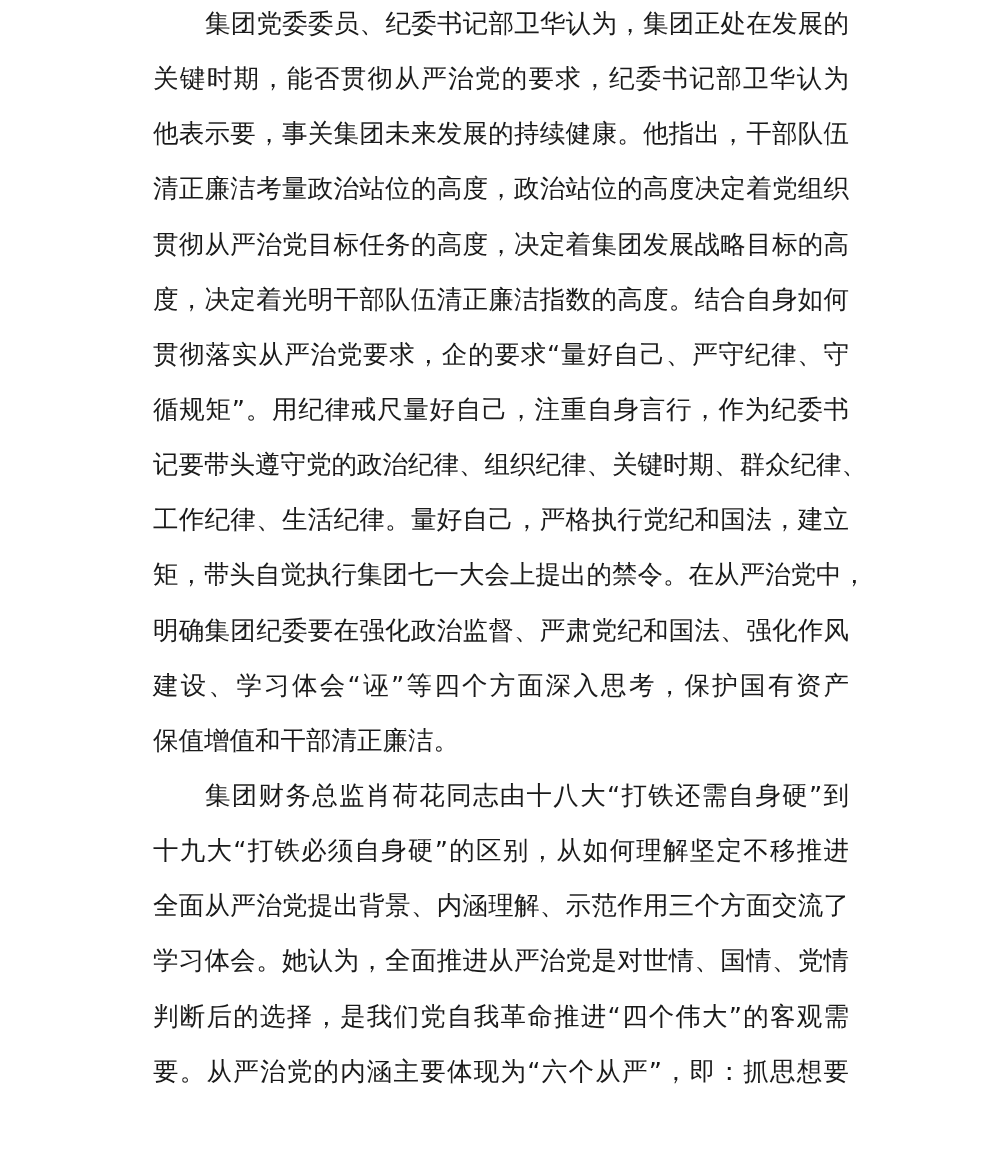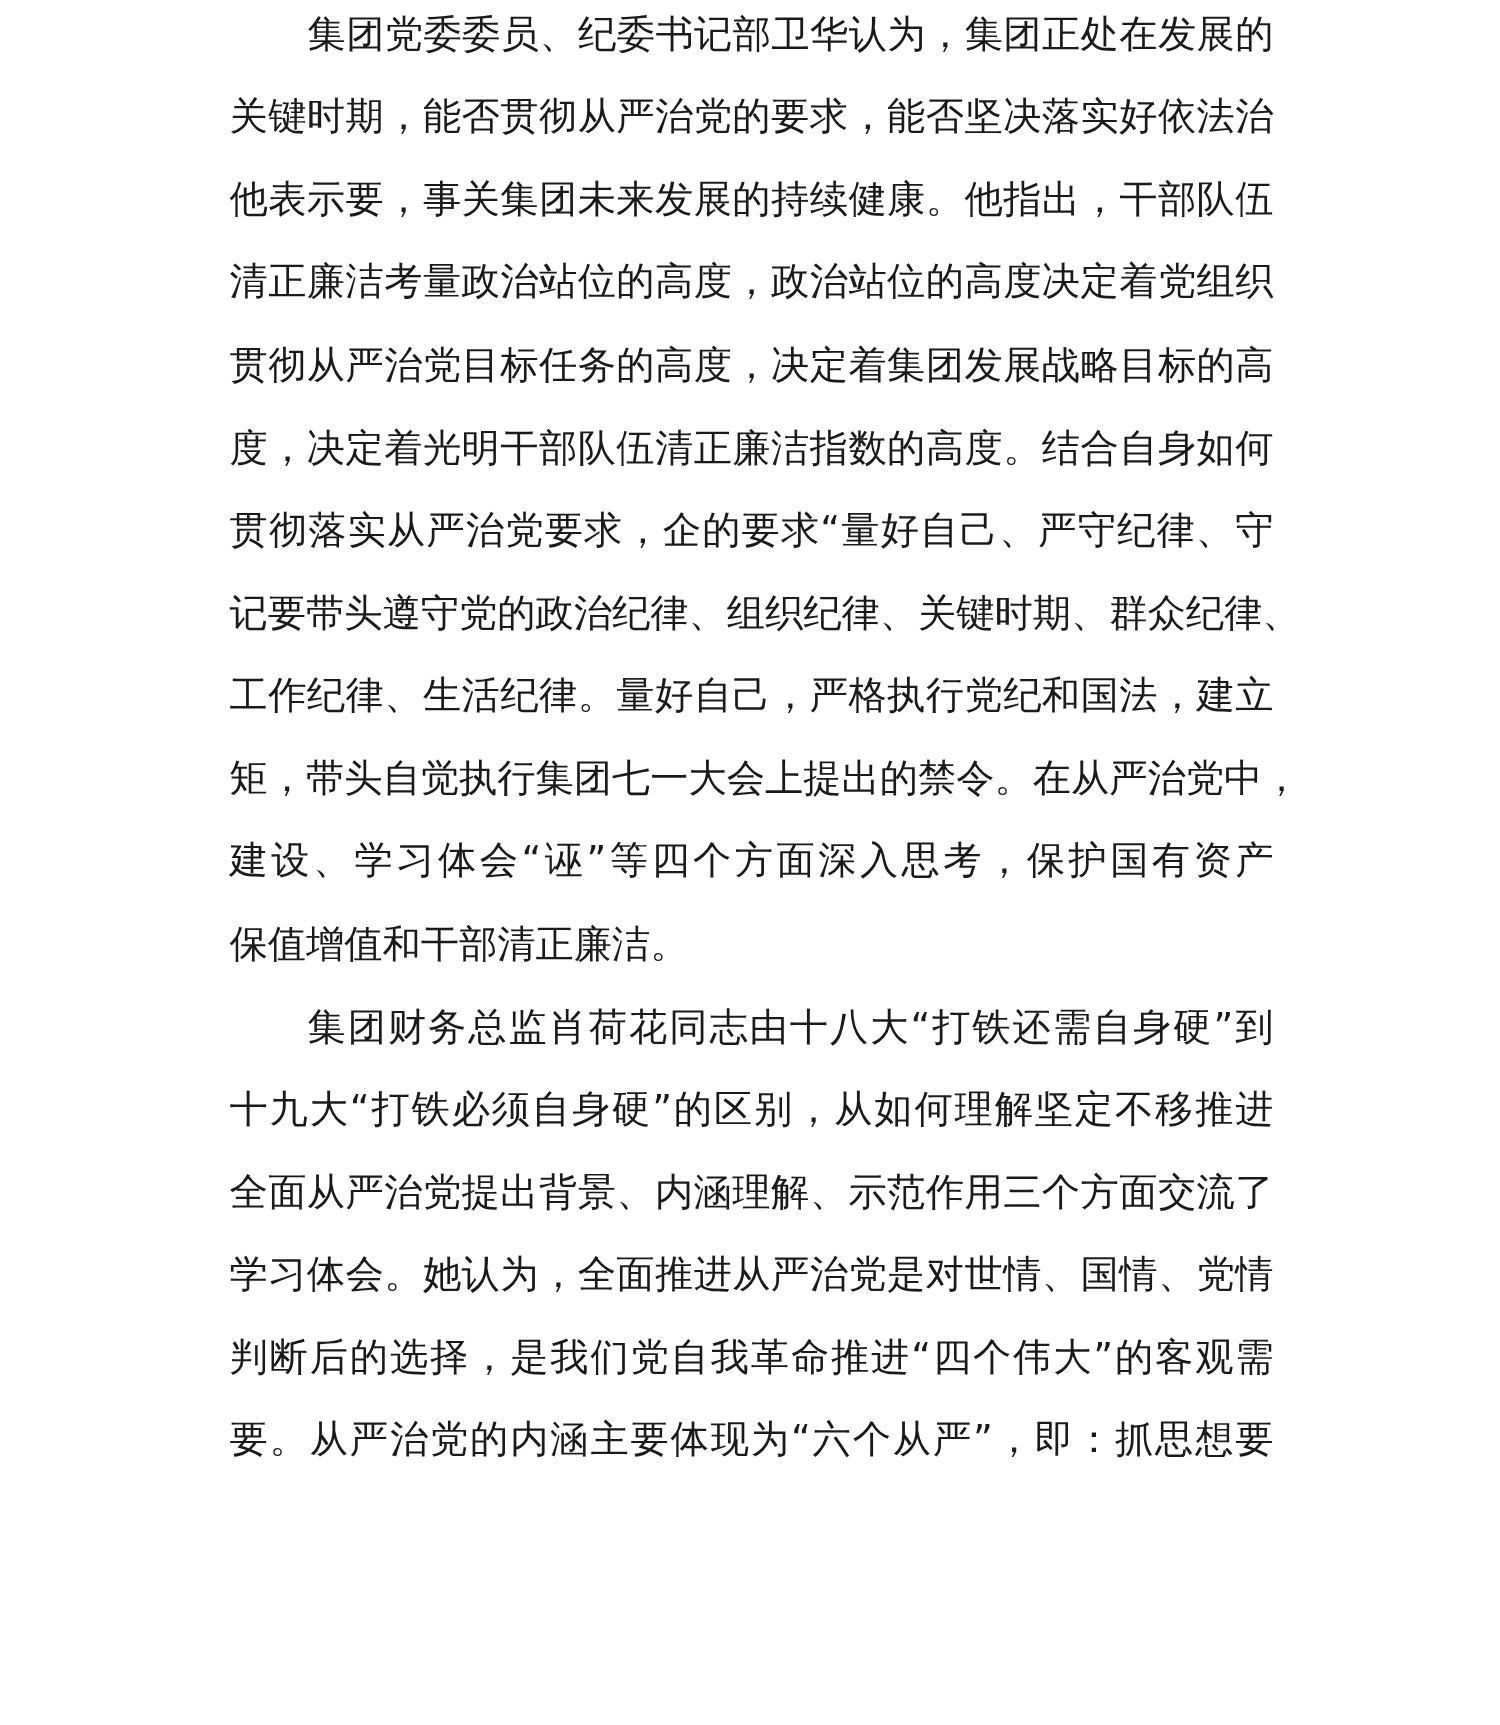--- a/index.html
+++ b/index.html
@@ -50,29 +50,31 @@
     }
   </style>
 </head>
 <body>
 
 <div class="page">
   <div class="text-block">
 
     <div>
       <span class="line indent">集团党委委员、纪委书记部卫华认为，集团正处在发展的</span>
-      <span class="line">关键时期，能否贯彻从严治党的要求，能否坚决落实好依法治</span>
+      <span class="line">关键时期，能否贯彻从严治党的要求，纪委书记部卫华认为</span>
       <span class="line">他表示要，事关集团未来发展的持续健康。他指出，干部队伍</span>
       <span class="line">清正廉洁考量政治站位的高度，政治站位的高度决定着党组织</span>
       <span class="line">贯彻从严治党目标任务的高度，决定着集团发展战略目标的高</span>
       <span class="line">度，决定着光明干部队伍清正廉洁指数的高度。结合自身如何</span>
       <span class="line">贯彻落实从严治党要求，企的要求“量好自己、严守纪律、守</span>
+      <span class="line">循规矩”。用纪律戒尺量好自己，注重自身言行，作为纪委书</span>
       <span class="line">记要带头遵守党的政治纪律、组织纪律、关键时期、群众纪律、</span>
       <span class="line">工作纪律、生活纪律。量好自己，严格执行党纪和国法，建立</span>
       <span class="line">矩，带头自觉执行集团七一大会上提出的禁令。在从严治党中，</span>
+      <span class="line">明确集团纪委要在强化政治监督、严肃党纪和国法、强化作风</span>
       <span class="line">建设、学习体会“诬”等四个方面深入思考，保护国有资产</span>
       <span class="line last">保值增值和干部清正廉洁。</span>
     </div>
 
     <div>
       <span class="line indent">集团财务总监肖荷花同志由十八大“打铁还需自身硬”到</span>
       <span class="line">十九大“打铁必须自身硬”的区别，从如何理解坚定不移推进</span>
       <span class="line">全面从严治党提出背景、内涵理解、示范作用三个方面交流了</span>
       <span class="line">学习体会。她认为，全面推进从严治党是对世情、国情、党情</span>
       <span class="line">判断后的选择，是我们党自我革命推进“四个伟大”的客观需</span>

